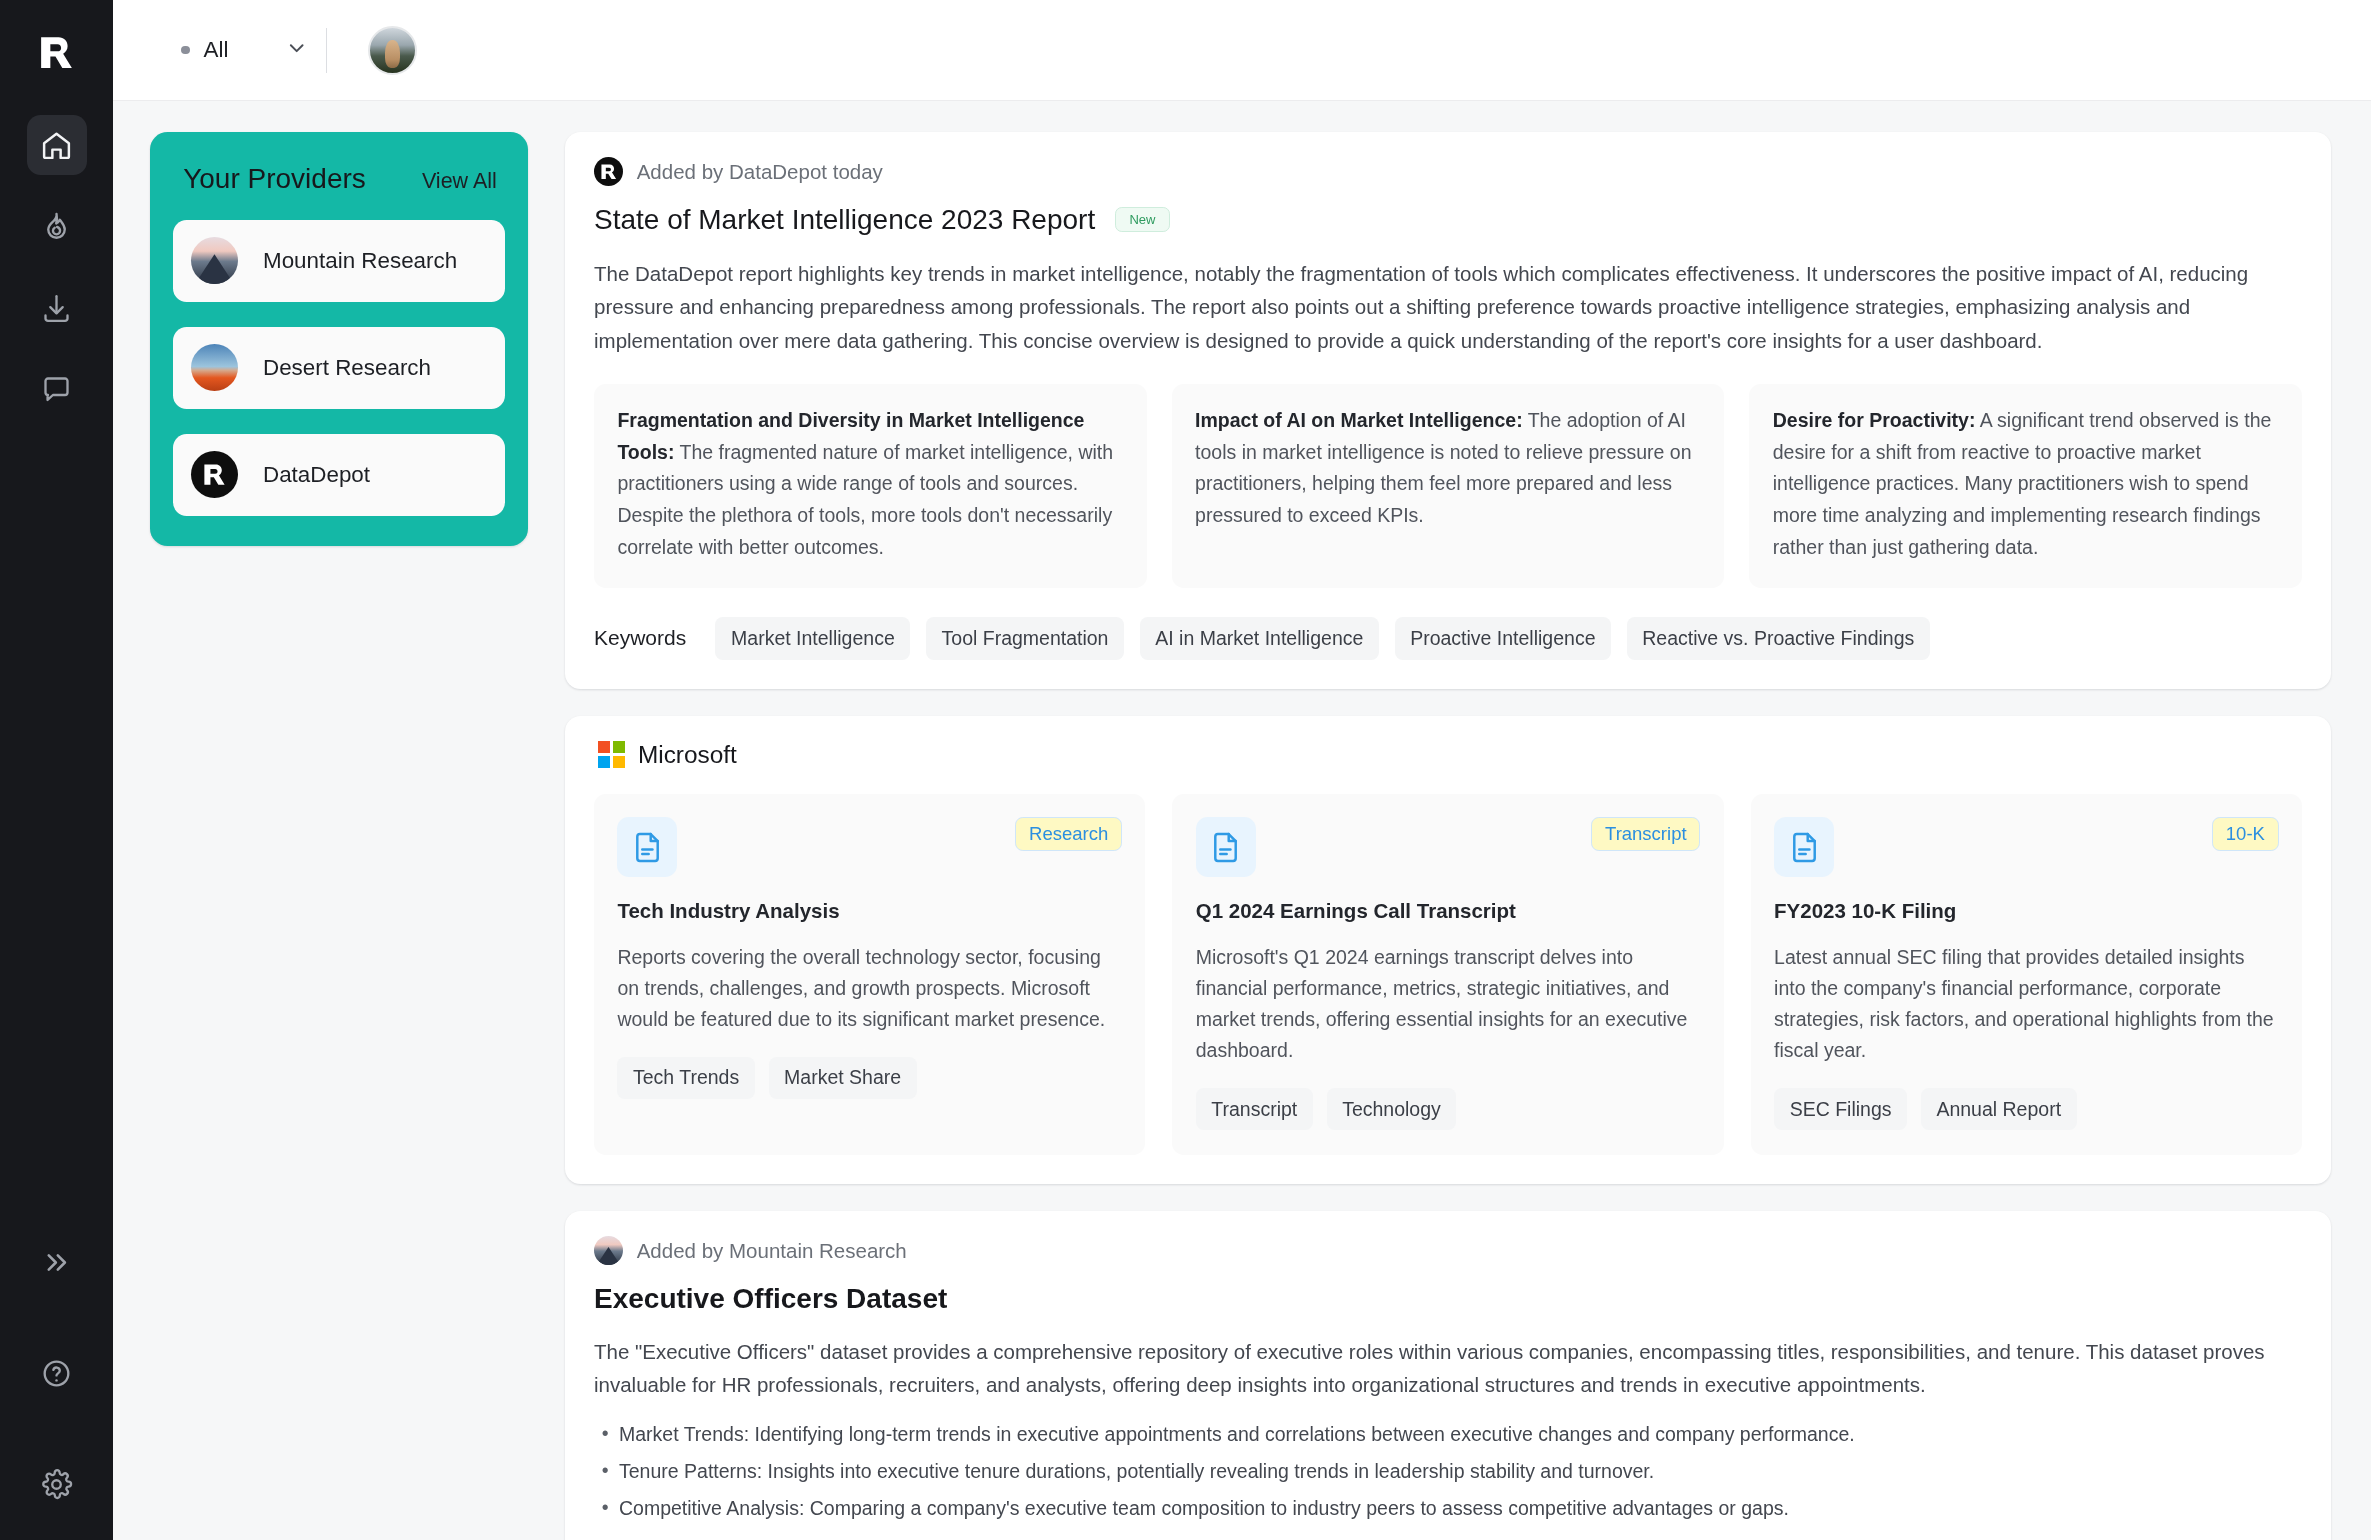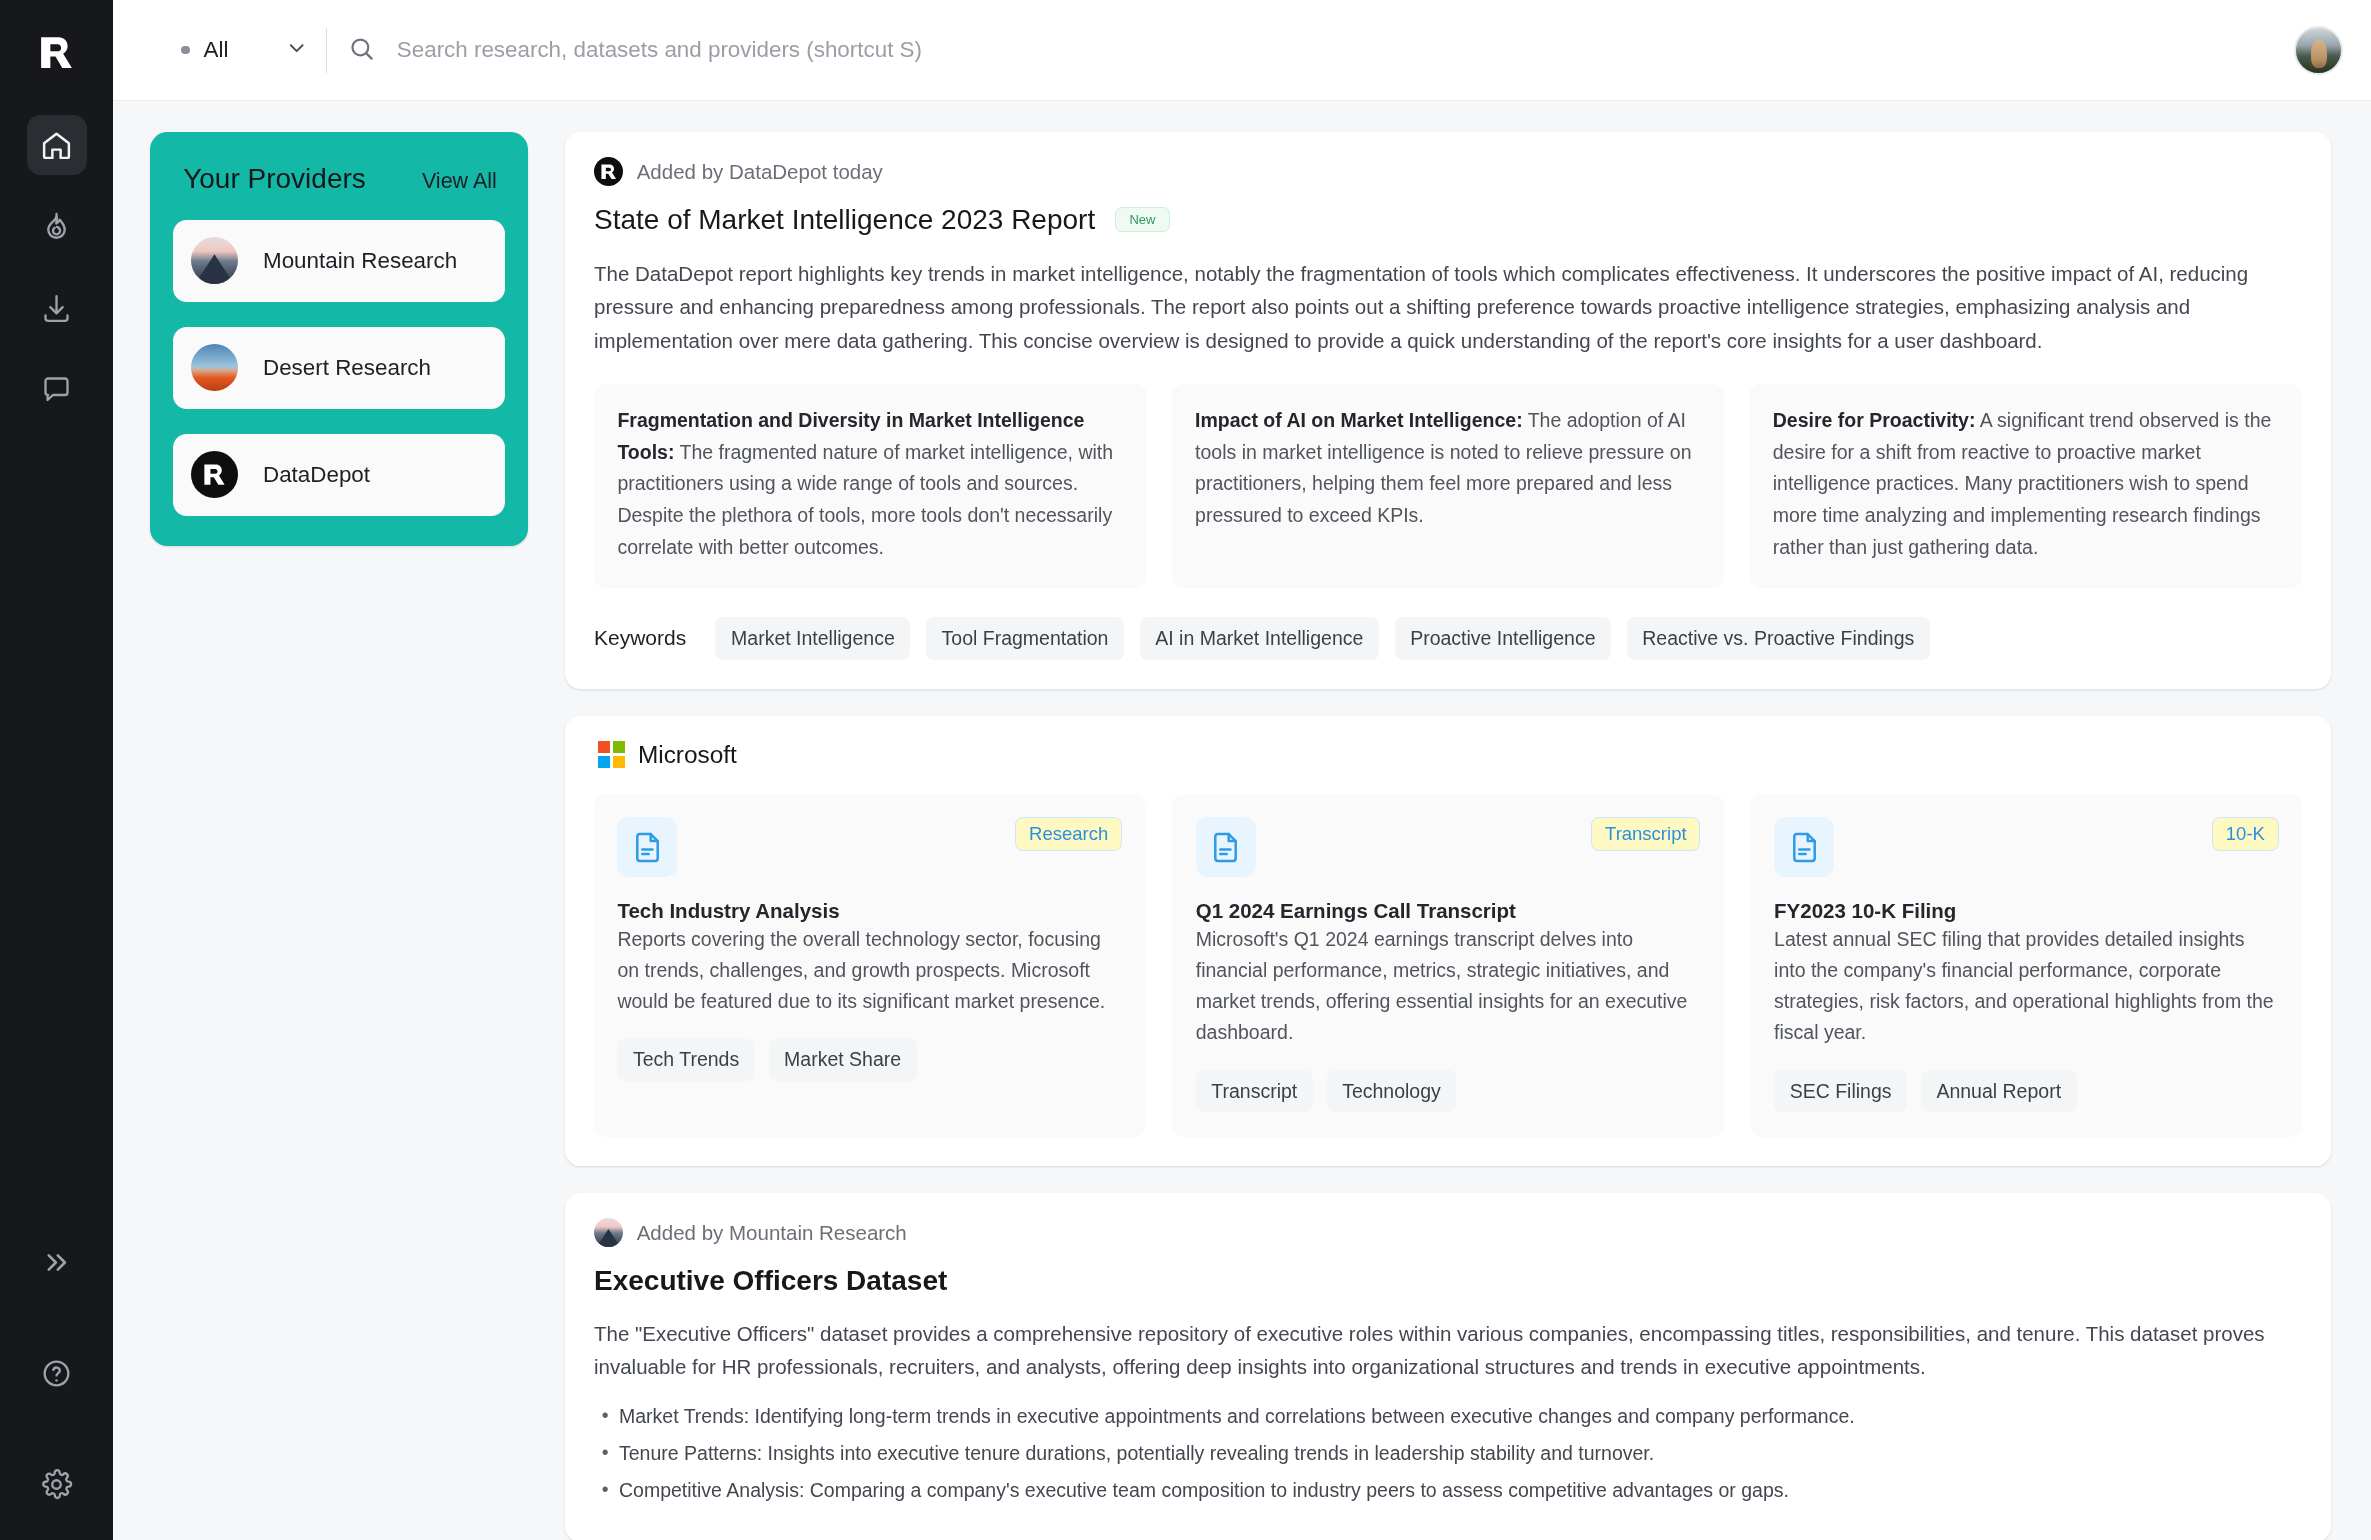--- a/index.html
+++ b/index.html
@@ -135,21 +135,21 @@
   .ms-logo span { display:block; }
   .ms-name { font-size: 24.4px; color: #17181c; }
   .doc-grid { display:flex; gap: 27px; }
   .doc-card { flex: 1 1 0; background:#fafafa; border-radius: 11.7px; padding: 23.4px 23.4px 25px 23.4px; cursor: pointer; }
   .doc-top { display:flex; align-items:flex-start; justify-content:space-between; margin-bottom: 21.5px; }
   .doc-ico { width: 60px; height: 60px; border-radius: 11.7px; background:#e8f4fe; display:flex; align-items:center; justify-content:center; }
   .doc-tag {
     font-size: 18.5px; color: #2b8fe0; background:#fef9c3; border:1px solid #cfe6f9;
     border-radius: 7.8px; padding: 4.9px 12.7px;
   }
-  .doc-title { font-size: 20.5px; font-weight: 700; color: #23262c; margin-bottom: 1px; }
+  .doc-title { font-size: 20.5px; font-weight: 700; color: #23262c; margin-bottom: 19px; }
   .doc-desc { font-size: 19.5px; line-height: 1.6; color: #50545c; margin-bottom: 21.5px; }
   .doc-chips { display:flex; gap: 13.7px; flex-wrap: wrap; }
 
   
   .ds-title { font-size: 28px; color: #17181c; margin-bottom: 19.5px; }
   .ds-body { font-size: 20.5px; line-height: 1.62; color: #43474f; margin-bottom: 17.6px; }
   .ds-list { list-style: none; }
   .ds-list li { font-size: 19.5px; line-height: 1.62; color: #43474f; padding-left: 25px; position: relative; margin-bottom: 5.9px; }
   .ds-list li::before { content:"•"; position:absolute; left: 7.8px; top: -1px; color:#5b6068; }
 </style>
@@ -237,29 +237,20 @@
       <div class="scope">
         <span class="scope-dot"></span>
         <span class="scope-label">All</span>
         <span class="scope-caret">
           <svg width="23.4" height="23.4" viewBox="0 0 24 24" fill="none" stroke="#4b4f57" stroke-width="2" stroke-linecap="round" stroke-linejoin="round">
             <path d="M6 9.5 12 15.5 18 9.5"></path>
           </svg>
         </span>
       </div>
       <div class="vdiv"></div>
-      <div class="searchwrap">
-        <span>
-          <svg width="27" height="27" viewBox="0 0 24 24" fill="none" stroke="#6f747c" stroke-width="2" stroke-linecap="round" stroke-linejoin="round">
-            <circle cx="11" cy="11" r="7"></circle>
-              <path d="M16.3 16.3 21 21"></path>
-          </svg>
-        </span>
-        <input class="search-input" type="text" placeholder="Search research, datasets and providers (shortcut S)" style="">
-      </div>
       <div class="avatar"></div>
     </header>
 
     <div class="body">
 
       <aside class="providers">
         <div class="prov-head">
           <span class="prov-title">Your Providers</span>
           <span class="prov-viewall">View All</span>
         </div>

